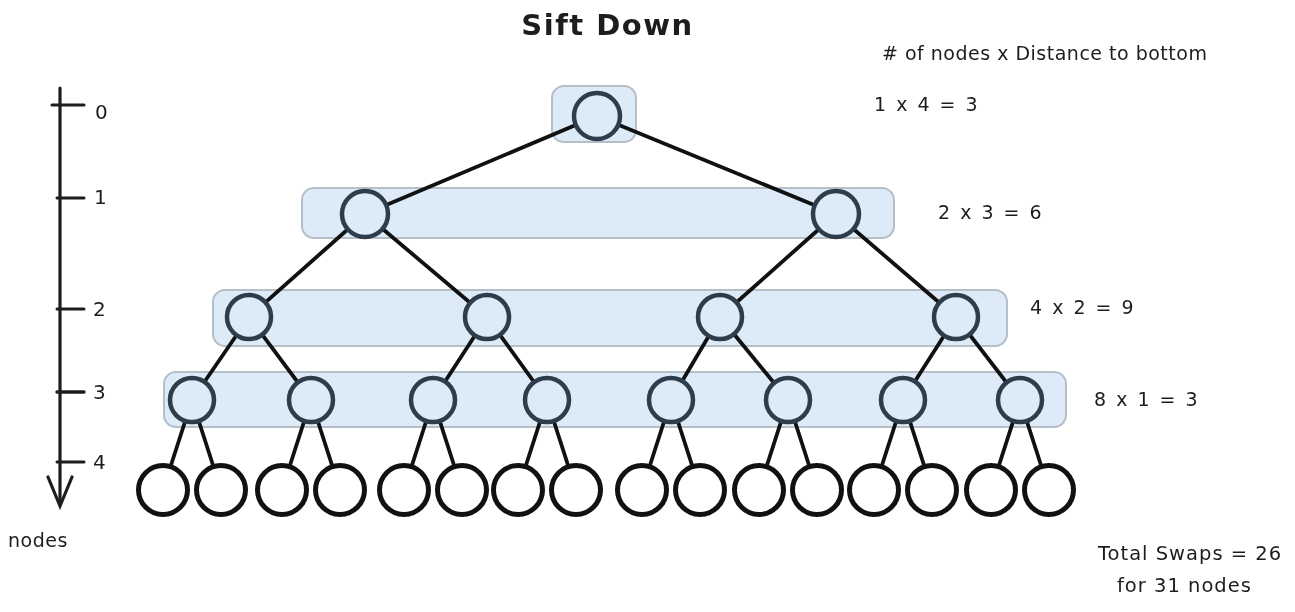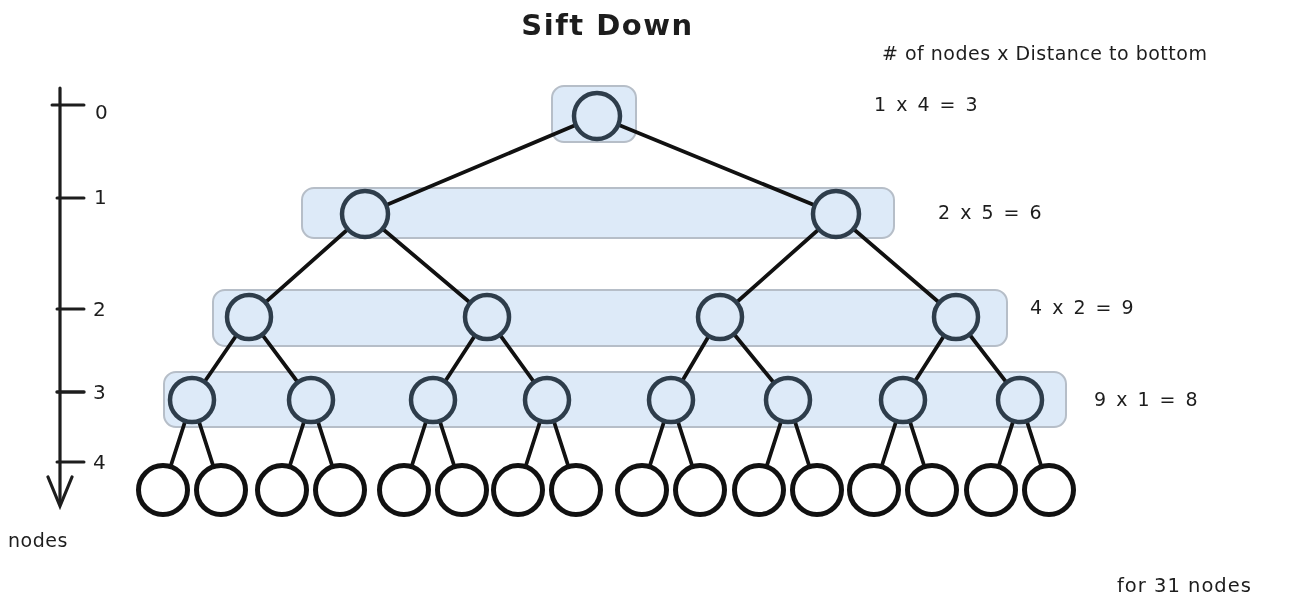--- a/index.html
+++ b/index.html
@@ -122,26 +122,27 @@
         <circle cx="991" cy="490" r="24.5" fill="#ffffff" stroke="#111111" stroke-width="5"></circle>
         <circle cx="1049" cy="490" r="24.5" fill="#ffffff" stroke="#111111" stroke-width="5"></circle>
       </g>
   </svg>
 
   <div class="txt title" style="left:500px; top:10px; width:215px; text-align:center;">Sift Down</div>
 
   <div class="txt annot" style="left:882px; top:43px;"># of nodes x Distance to bottom</div>
 
   <div class="txt formula" style="left:874px;  top:94px;">1 x 4 = 3</div>
-  <div class="txt formula" style="left:938px;  top:202px;">2 x 5 = 6</div>
+  <div class="txt formula" style="left:938px;  top:202px;">2 x 3 = 6</div>
   <div class="txt formula" style="left:1030px; top:297px;">4 x 2 = 9</div>
-  <div class="txt formula" style="left:1094px; top:389px;">9 x 1 = 8</div>
+  <div class="txt formula" style="left:1094px; top:389px;">8 x 1 = 3</div>
 
   <div class="txt tick-label" style="left:95px; top:101px;">0</div>
   <div class="txt tick-label" style="left:94px; top:186px;">1</div>
   <div class="txt tick-label" style="left:93px; top:298px;">2</div>
   <div class="txt tick-label" style="left:93px; top:381px;">3</div>
   <div class="txt tick-label" style="left:93px; top:451px;">4</div>
 
   <div class="txt axis-label" style="left:8px; top:530px;">nodes</div>
 
+  <div class="txt totals" style="left:1098px; top:543px;">Total Swaps = 26</div>
   <div class="txt totals" style="left:1117px; top:575px;text-align:right;">for 31 nodes</div>
 </div>
 
 </body></html>

